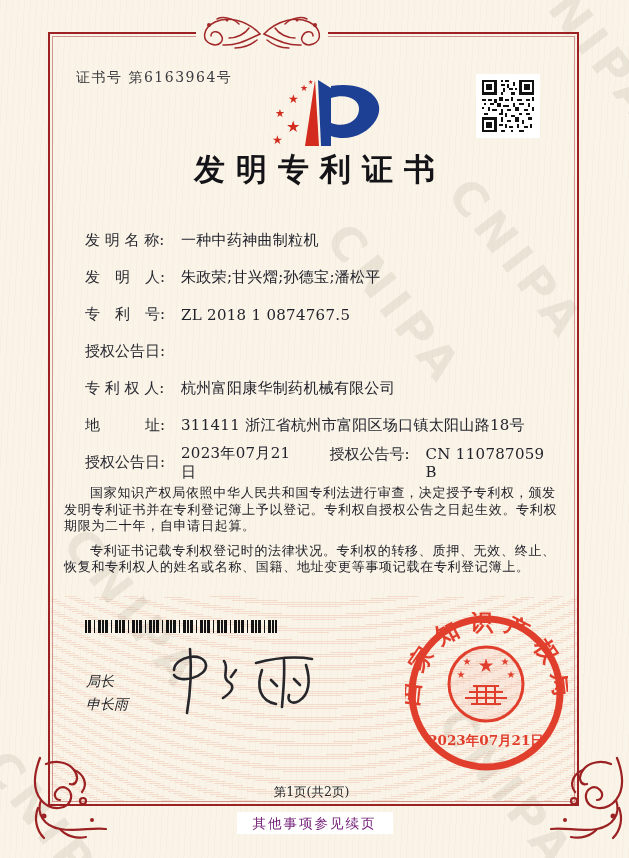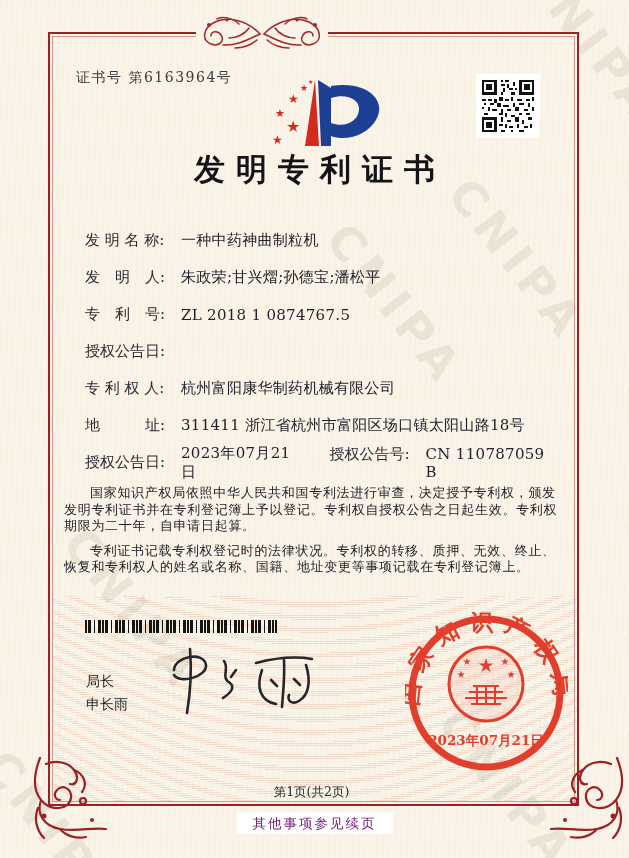--- a/index.html
+++ b/index.html
@@ -57,21 +57,21 @@
 
   .barcode{ position:absolute; left:85px; top:620px; width:192px; height:13px;
     background:repeating-linear-gradient(90deg,
       #141414 0 2px, transparent 2px 3px,
       #141414 3px 6px, transparent 6px 9px,
       #141414 9px 10px, transparent 10px 13px,
       #141414 13px 16px, transparent 16px 17px);
   }
 
   .signer{ position:absolute; left:86px; top:670px; font-size:14px; line-height:23px;
-           font-family:"DejaVu Sans","Liberation Sans",sans-serif; color:#26262b; }
+           font-family:"DejaVu Sans","Liberation Sans",sans-serif; color:#26262b;font-style:italic; }
   .signature{ position:absolute; left:160px; top:643px; }
 
   .seal{ position:absolute; left:405px; top:612px; }
 
   .page-info{ position:absolute; left:48px; top:784px; width:527px; text-align:center;
               font-size:12.5px; color:#26262b; }
   .continuation{ position:absolute; left:0; top:813px; width:100%; text-align:center; }
   .continuation span{ background:#ffffff; padding:3px 16px; font-size:13.5px;
                       letter-spacing:2px; color:#701a75; }
 </style>

